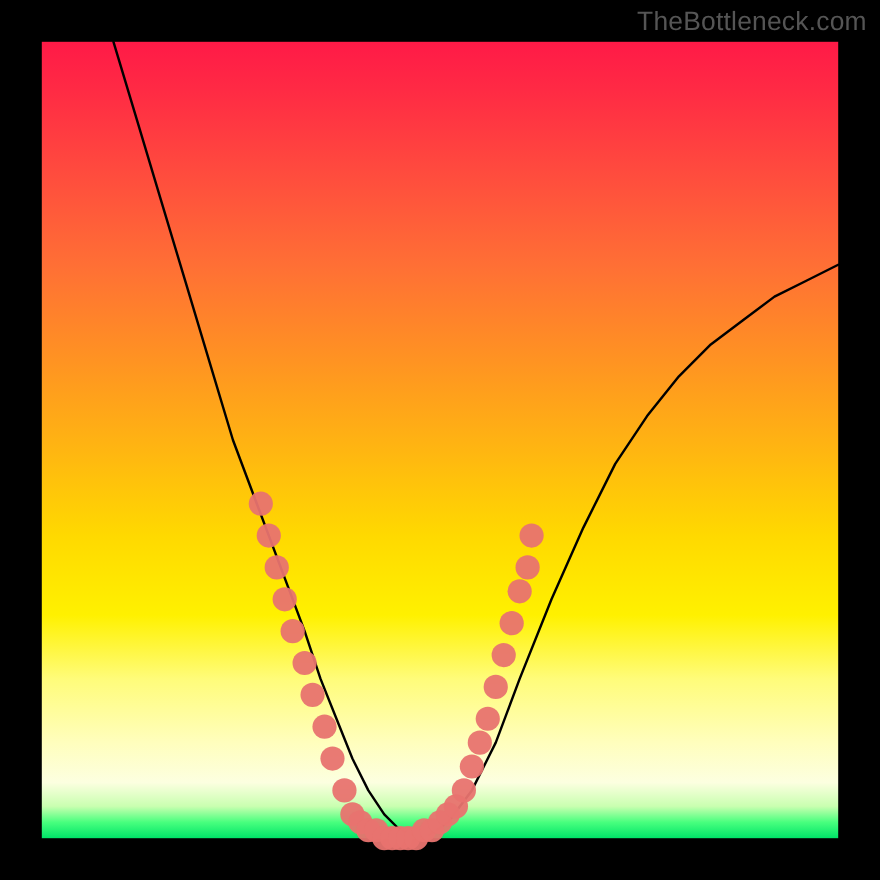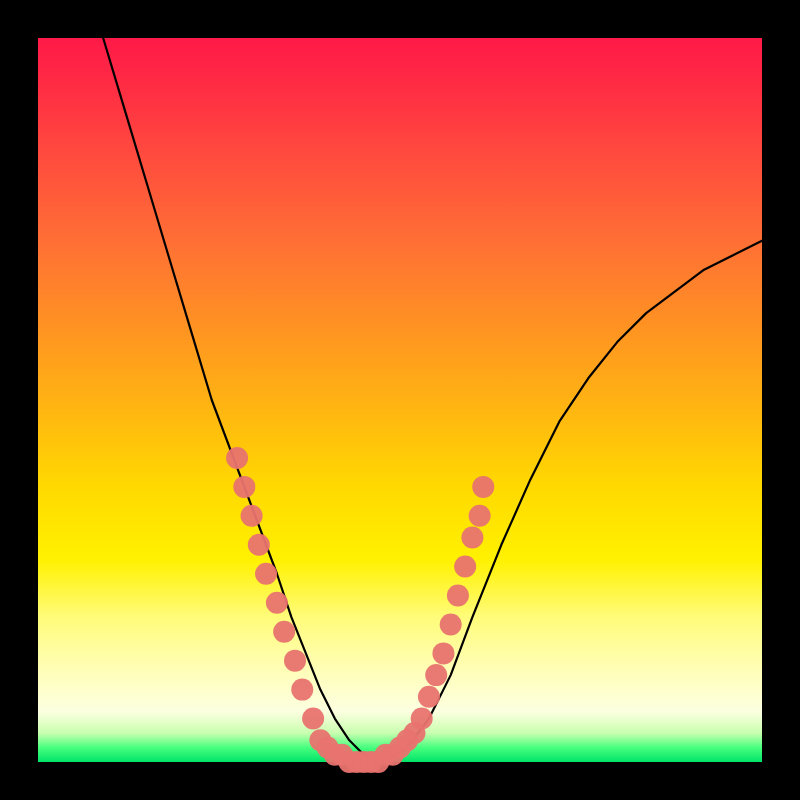--- a/index.html
+++ b/index.html
@@ -60,20 +60,21 @@
     top: 0;
     width: 724px;
     height: 724px;
     overflow: visible;
   }
 </style>
 </head>
 <body>
 
 <div class="frame">
+  <div class="watermark">TheBottleneck.com</div>
   <div class="plot">
     <svg class="curve" viewBox="0 0 724 724" preserveAspectRatio="none">
       <g id="svg-layers">
           <path d="M65.16 0.00 L86.88 72.40 L108.60 144.80 L130.32 217.20 L152.04 289.60 L173.76 362.00 L195.48 419.92 L217.20 477.84 L238.92 535.76 L253.40 579.20 L267.88 615.40 L282.36 651.60 L296.84 680.56 L311.32 702.28 L325.80 716.76 L347.52 724.00 L369.24 709.52 L390.96 680.56 L412.68 637.12 L434.40 579.20 L463.36 506.80 L492.32 441.64 L521.28 383.72 L550.24 340.28 L579.20 304.08 L608.16 275.12 L637.12 253.40 L666.08 231.68 L695.04 217.20 L724.00 202.72" fill="none" stroke="#000000" stroke-width="2.2" stroke-linecap="round" stroke-linejoin="round"></path>
           <circle cx="199.10" cy="419.92" r="11" fill="#e8736f" fill-opacity="0.95"></circle>
           <circle cx="206.34" cy="448.88" r="11" fill="#e8736f" fill-opacity="0.95"></circle>
           <circle cx="213.58" cy="477.84" r="11" fill="#e8736f" fill-opacity="0.95"></circle>
           <circle cx="220.82" cy="506.80" r="11" fill="#e8736f" fill-opacity="0.95"></circle>
           <circle cx="228.06" cy="535.76" r="11" fill="#e8736f" fill-opacity="0.95"></circle>
           <circle cx="238.92" cy="564.72" r="11" fill="#e8736f" fill-opacity="0.95"></circle>

